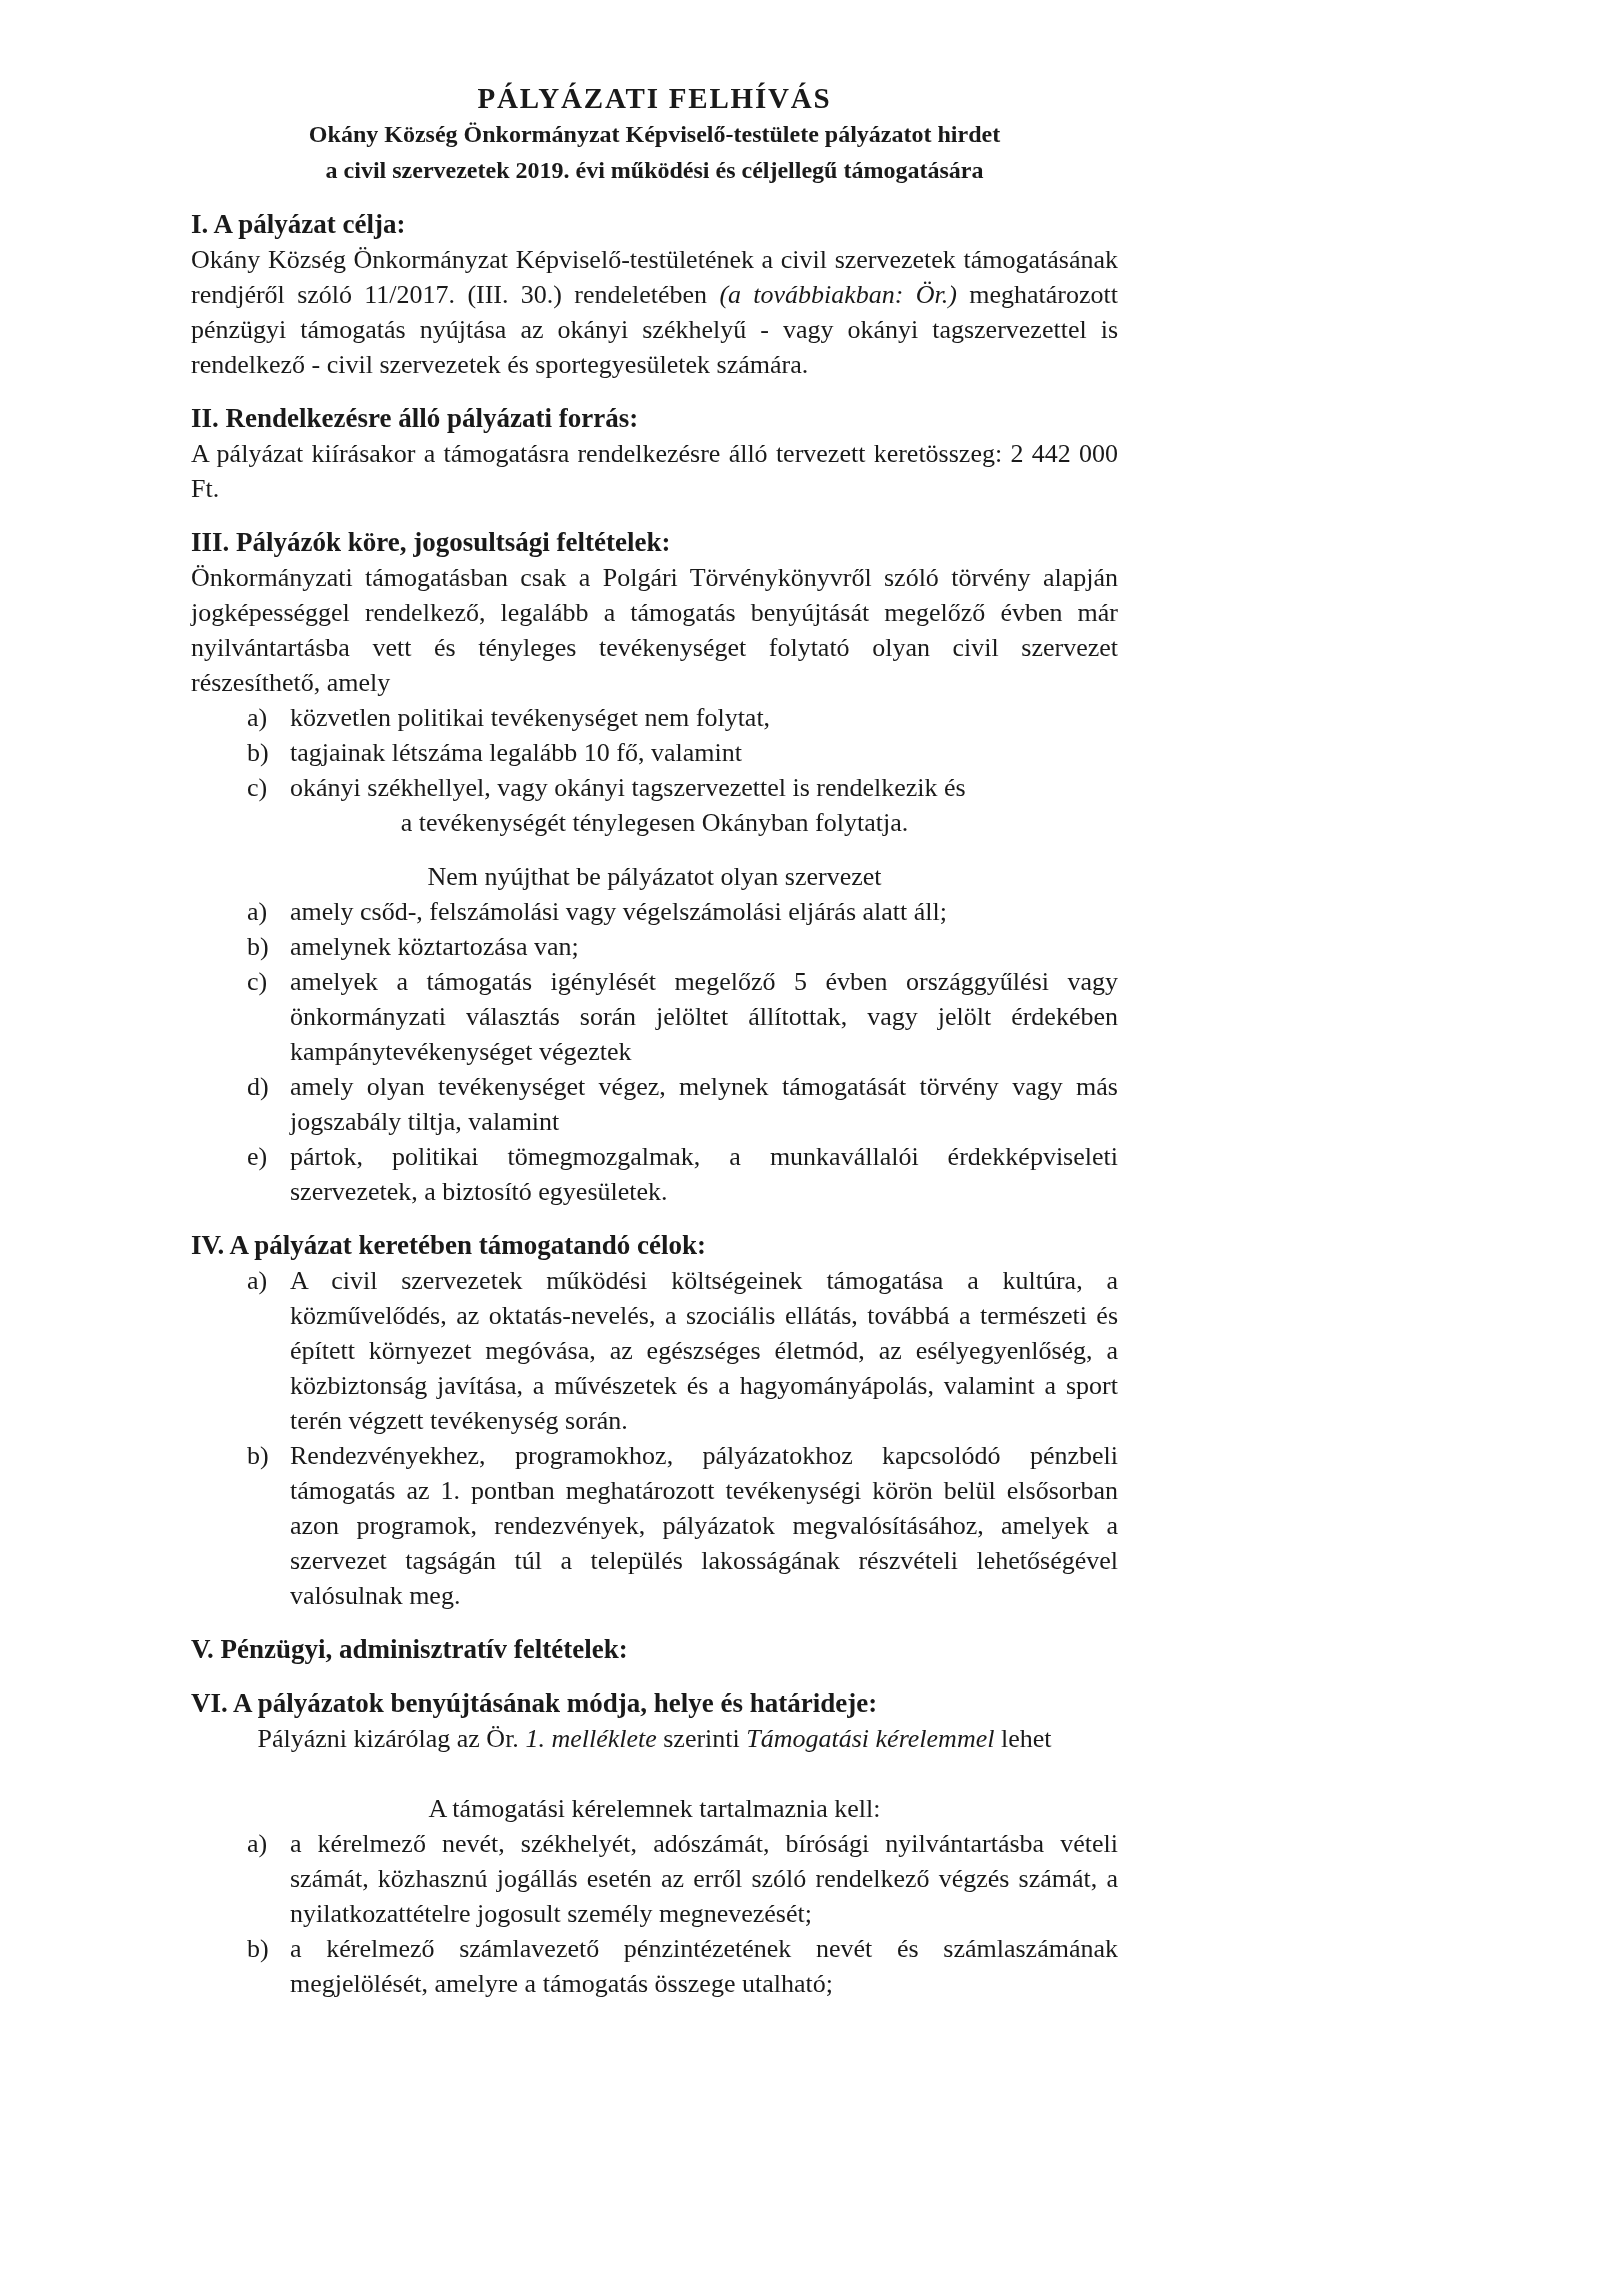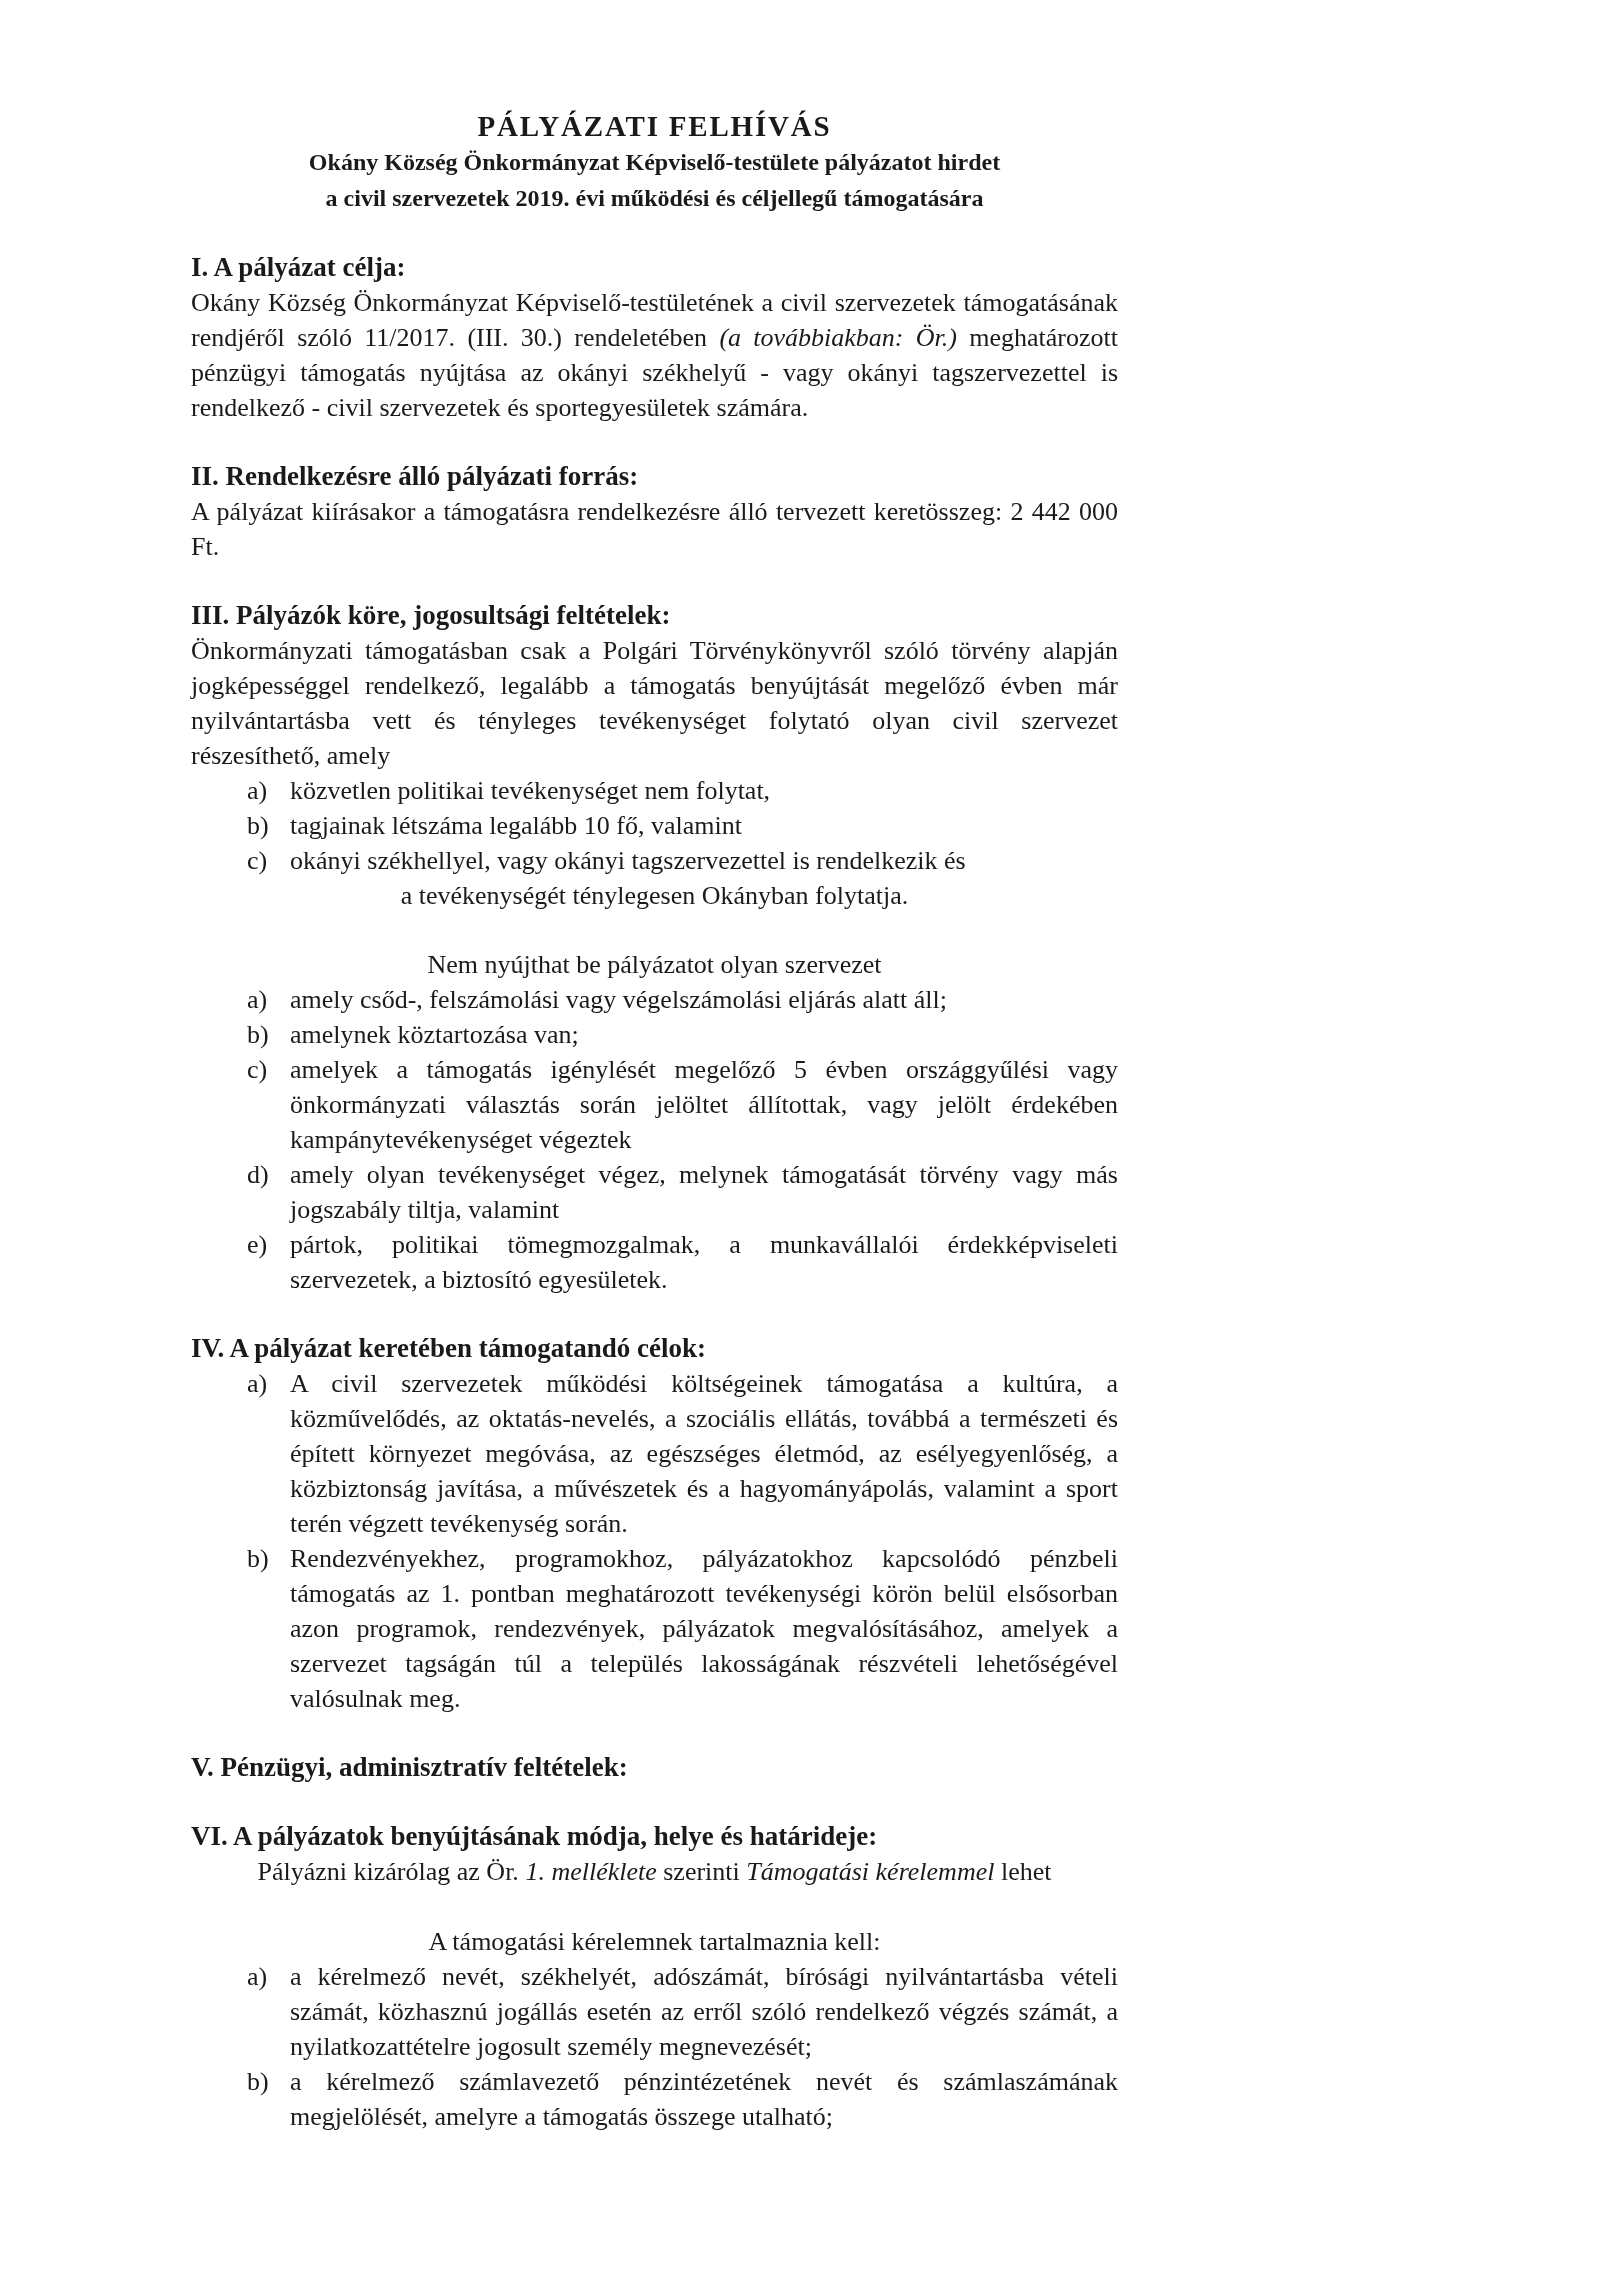--- a/index.html
+++ b/index.html
@@ -7,42 +7,42 @@
     margin: 0;
     padding: 0;
     background: #ffffff;
   }
   .page {
     position: relative;
     width: 1309px;
     height: 2293px;
     background: #ffffff;
     box-sizing: border-box;
-    padding: 108px 191px 0 191px;
+    padding: 80px 191px 0 191px;
     font-family: "Liberation Serif", "DejaVu Serif", serif;
     font-size: 26px;
     line-height: 35px;
     color: #1a1a1a;
     overflow: hidden;
   }
   .title-block {
     text-align: center;
     line-height: 36px;
   }
   .doc-title {
     font-weight: bold;
     font-size: 29px;
     letter-spacing: 1.8px;
   }
   .doc-subtitle {
     font-weight: bold;
     font-size: 24px;
   }
   .block {
-    margin-top: 34px;
+    margin-top: 19px;
   }
   .h {
     font-weight: bold;
     font-size: 27px;
     margin: 0;
   }
   .para {
     margin: 0;
     text-align: justify;
   }

